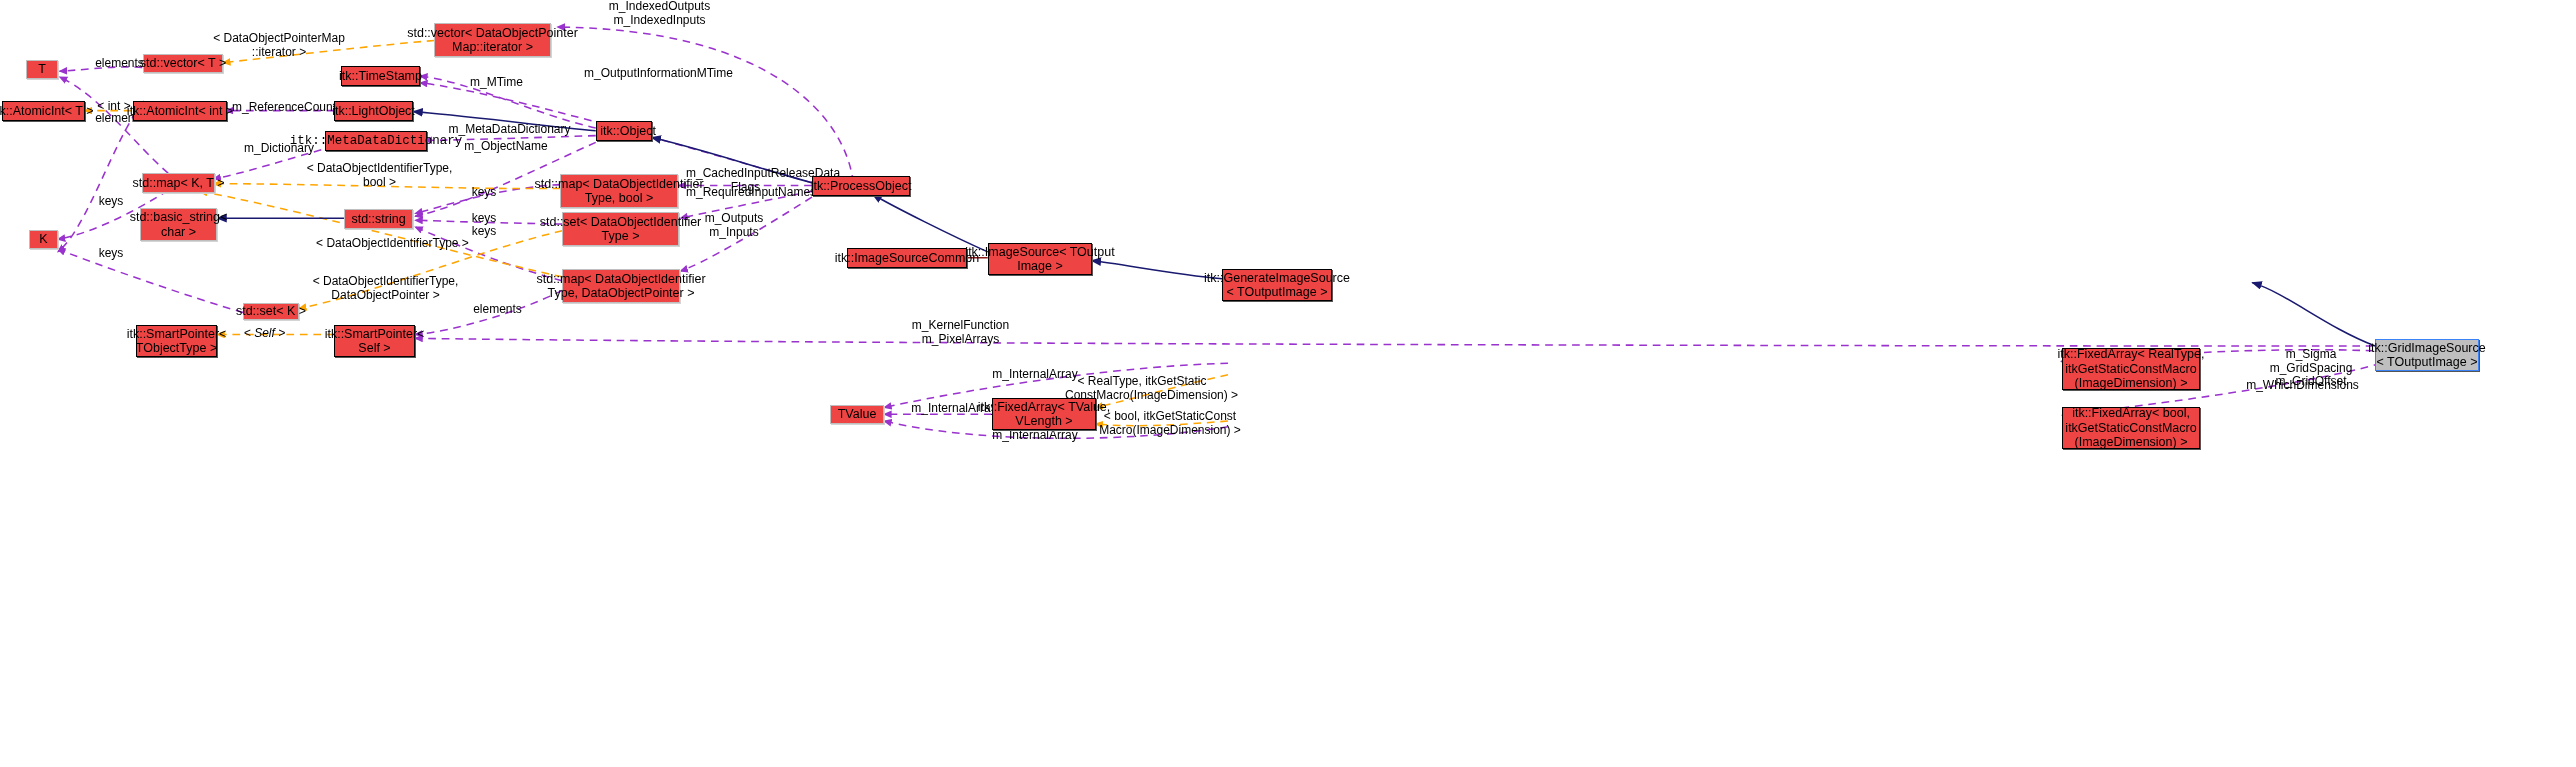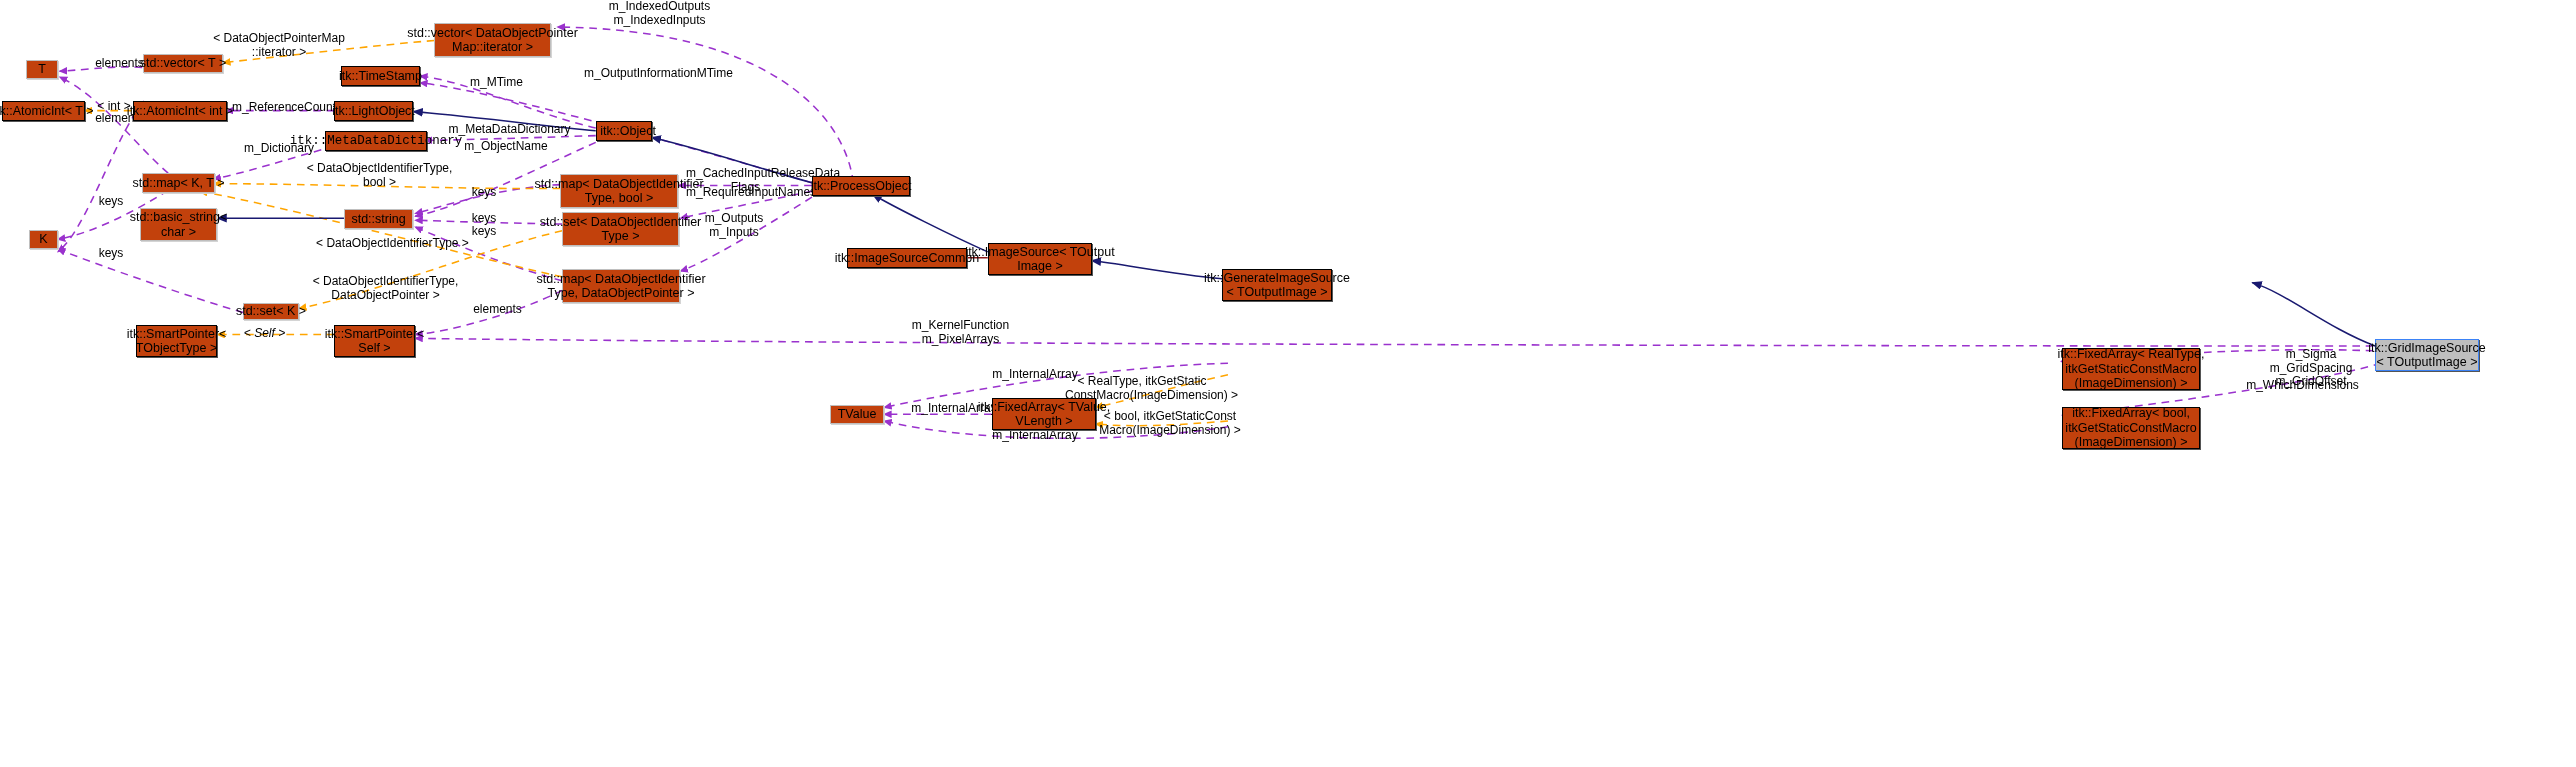--- a/index.html
+++ b/index.html
@@ -26,21 +26,21 @@
   .node {
     position: absolute;
     box-sizing: border-box;
     display: flex;
     align-items: center;
     justify-content: center;
     text-align: center;
     font-size: 12.5px;
     line-height: 14.4px;
     color: #000000;
-    background: #c2410c;
+    background: #ef4444;
     white-space: pre;
     padding: 1px 3.8px;
     z-index: 5;
   }
   
   .node.solid {
     border: 1px solid #000000;
     box-shadow: 1px 1px 0 0 #555555;
   }
   

